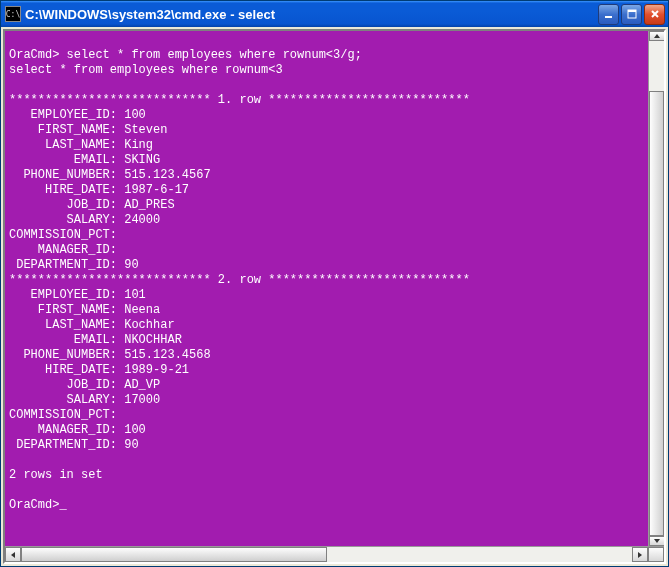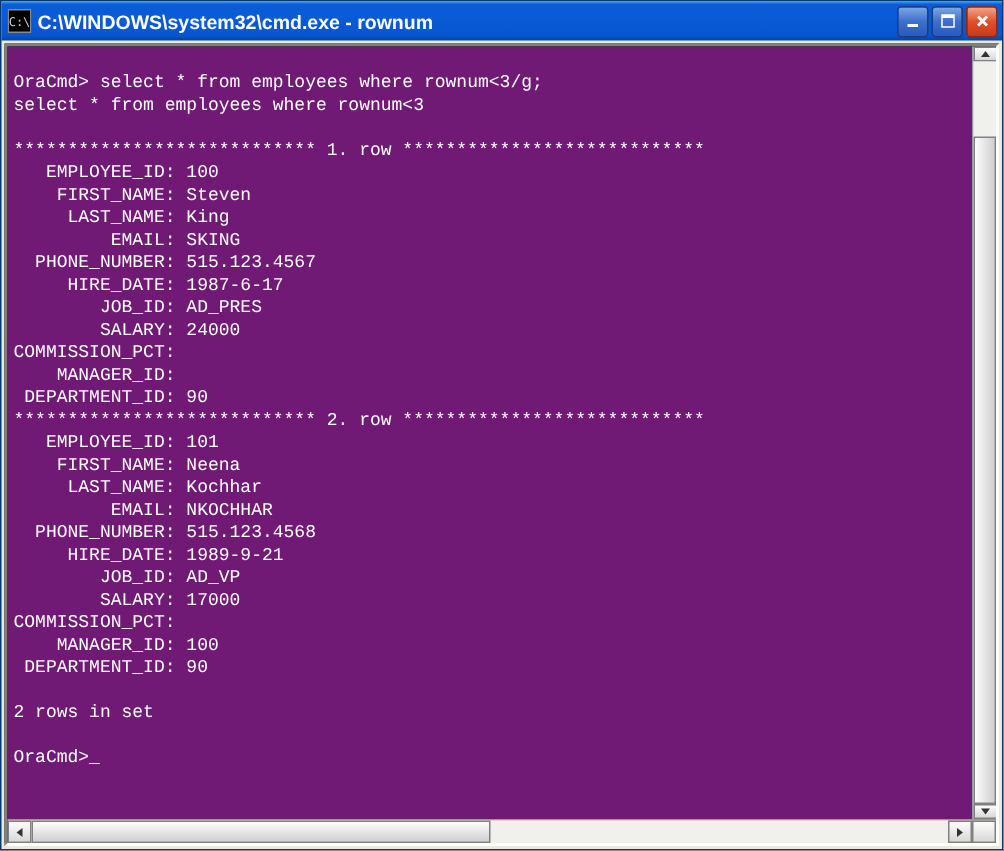--- a/index.html
+++ b/index.html
@@ -73,21 +73,21 @@
     background: #000;
     border: 2px solid;
     border-color: #7f7f7f #fff #fff #7f7f7f;
     margin: 2px;
     overflow: hidden;
     display: flex;
     flex-direction: column;
   }
   .terminal {
     flex: 1;
-    background: #701a75;
+    background: #a21caf;
     color: #fff;
     font-family: "Lucida Console", "Courier New", monospace;
     font-size: 12px;
     line-height: 15px;
     padding: 2px 4px;
     white-space: pre;
     overflow: hidden;
   }
   .scrollbar-h {
     height: 16px;
@@ -145,21 +145,21 @@
     flex: 1;
     overflow: hidden;
   }
 </style>
 </head>
 <body>
 
 <div class="window">
   <div class="titlebar">
     <div class="app-icon">C:\</div>
-    <div class="title-text">C:\WINDOWS\system32\cmd.exe - rownum</div>
+    <div class="title-text">C:\WINDOWS\system32\cmd.exe - select</div>
     <div class="win-buttons">
       <div class="win-btn">
         <svg width="10" height="10">
             <rect x="1" y="7" width="7" height="2" fill="white"></rect>
           </svg>
       </div>
       <div class="win-btn">
         <svg width="10" height="10">
             <rect x="1" y="1" width="8" height="8" fill="none" stroke="white" stroke-width="1"></rect>
             <rect x="1" y="1" width="8" height="2" fill="white"></rect>

